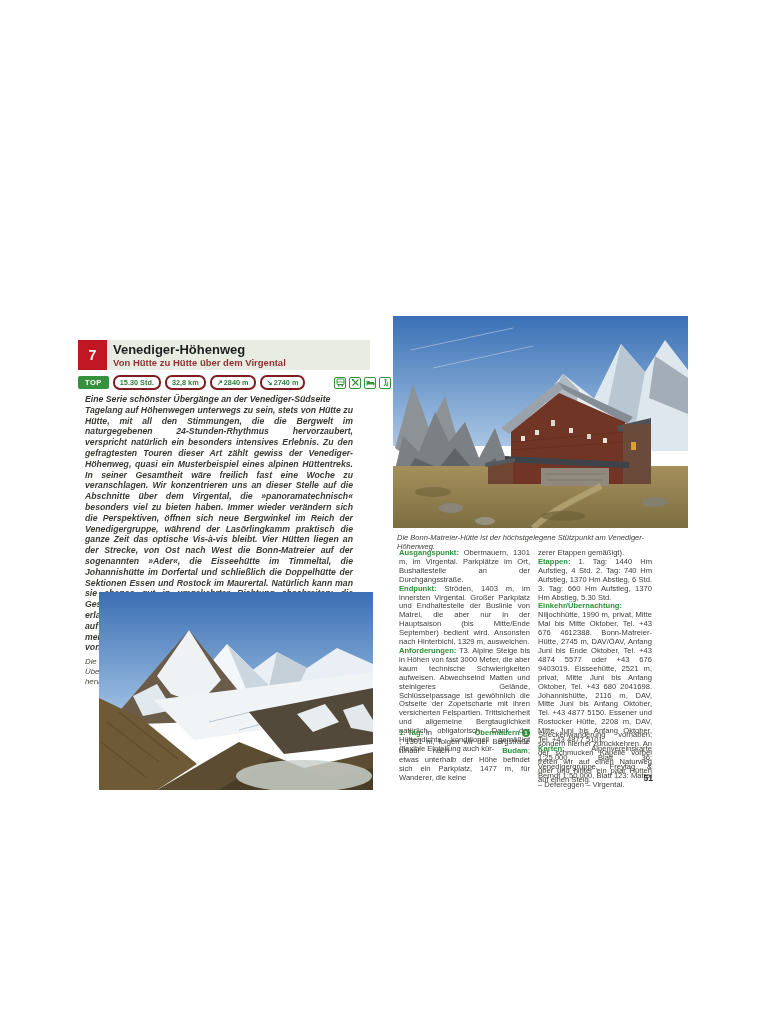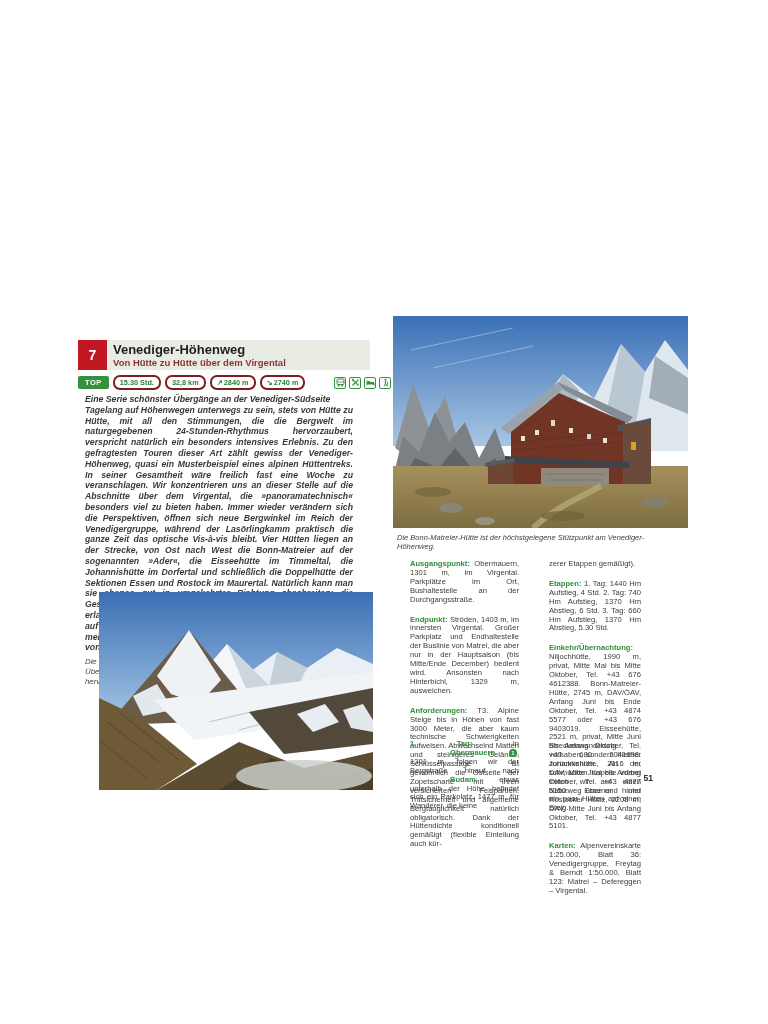--- a/index.html
+++ b/index.html
@@ -28,21 +28,21 @@
               text-align:justify;color:#3a3a36;}
   .photo-note{margin-top:4px !important;font-style:italic;font-size:7.8px;line-height:10px;
               color:#45453f;text-align:justify;}
   .photo-left{position:absolute;left:99px;top:592px;width:274px;height:198px;}
   .photo-right{position:absolute;left:393px;top:316px;width:295px;height:212px;}
   .caption-right{position:absolute;left:397px;top:533px;width:258px;font-style:italic;
                  font-size:7.5px;line-height:9px;color:#3d3d3a;}
   .col{position:absolute;top:549px;}
   .colA{left:399px;width:131px;}
   .colB{left:538px;width:114px;}
-  .col p, .abs-block p{margin:11px;font-size:7.6px;line-height:8.9px;text-align:justify;color:#3b3b38;}
+  .col p, .abs-block p{margin:0;font-size:7.6px;line-height:8.9px;text-align:justify;color:#3b3b38;}
   .lbl{color:#2f9039;font-weight:bold;}
   .place{color:#2f9039;font-weight:bold;padding-left:40px;}
   .marker{display:inline-block;width:8px;height:8px;background:#2f9039;color:#fff;border-radius:50%;
           font-size:6px;line-height:8px;text-align:center;font-weight:bold;}
   .day1{position:absolute;left:399px;top:729px;width:131px;}
   .colB-cont{position:absolute;left:538px;top:731px;width:114px;}
   .pagenum{position:absolute;left:573px;top:773px;width:80px;text-align:right;
            font-size:8.5px;font-weight:bold;color:#2b2b28;}
 </style>
 </head>
@@ -206,21 +206,21 @@
       <ellipse cx="262" cy="186" rx="13" ry="5" fill="#84806f"></ellipse>
       <ellipse cx="170" cy="200" rx="22" ry="5" fill="#6e6238" opacity="0.7"></ellipse>
       <ellipse cx="40" cy="176" rx="18" ry="5" fill="#6e6238" opacity="0.6"></ellipse>
     </svg>
   </div>
 
   <div class="caption-right">Die Bonn-Matreier-Hütte ist der höchstgelegene Stützpunkt am Venediger-Höhenweg.</div>
 
   <div class="col colA">
     <p><span class="lbl">Ausgangspunkt:</span> <span>Obermauern, 1301 m, im Virgental. Parkplätze im Ort, Bushaltestelle an der Durchgangsstraße.</span></p>
-    <p><span class="lbl">Endpunkt:</span> <span>Ströden, 1403 m, im innersten Virgental. Großer Parkplatz und Endhaltestelle der Buslinie von Matrei, die aber nur in der Hauptsaison (bis Mitte/Ende December) bedient wird. Ansonsten nach Hinterbichl, 1329 m, ausweichen.</span></p>
+    <p><span class="lbl">Endpunkt:</span> <span>Ströden, 1403 m, im innersten Virgental. Großer Parkplatz und Endhaltestelle der Buslinie von Matrei, die aber nur in der Hauptsaison (bis Mitte/Ende September) bedient wird. Ansonsten nach Hinterbichl, 1329 m, ausweichen.</span></p>
     <p><span class="lbl">Anforderungen:</span> <span>T3. Alpine Steige bis in Höhen von fast 3000 Meter, die aber kaum technische Schwierigkeiten aufweisen. Abwechselnd Matten und steinigeres Gelände, Schlüsselpassage ist gewöhnlich die Ostseite der Zopetscharte mit ihren versicherten Felspartien. Trittsicherheit und allgemeine Bergtauglichkeit natürlich obligatorisch. Dank der Hüttendichte konditionell gemäßigt (flexible Einteilung auch kür-</span></p>
   </div>
 
   <div class="col colB">
     <p>zerer Etappen gemäßigt).</p>
     <p><span class="lbl">Etappen:</span> <span>1. Tag: 1440 Hm Aufstieg, 4 Std. 2. Tag: 740 Hm Aufstieg, 1370 Hm Abstieg, 6 Std. 3. Tag: 660 Hm Aufstieg, 1370 Hm Abstieg, 5.30 Std.</span></p>
     <p><span class="lbl">Einkehr/Übernachtung:</span> <span>Niljochhütte, 1990 m, privat, Mitte Mai bis Mitte Oktober, Tel. +43 676 4612388. Bonn-Matreier-Hütte, 2745 m, DAV/ÖAV, Anfang Juni bis Ende Oktober, Tel. +43 4874 5577 oder +43 676 9403019. Eisseehütte, 2521 m, privat, Mitte Juni bis Anfang Oktober, Tel. +43 680 2041698. Johannishütte, 2116 m, DAV, Mitte Juni bis Anfang Oktober, Tel. +43 4877 5150. Essener und Rostocker Hütte, 2208 m, DAV, Mitte Juni bis Anfang Oktober, Tel. +43 4877 5101.</span></p>
     <p><span class="lbl">Karten:</span> <span>Alpenvereinskarte 1:25.000, Blatt 36: Venedigergruppe, Freytag &amp; Berndt 1:50.000, Blatt 123: Matrei – Defereggen – Virgental.</span></p>
   </div>
 

